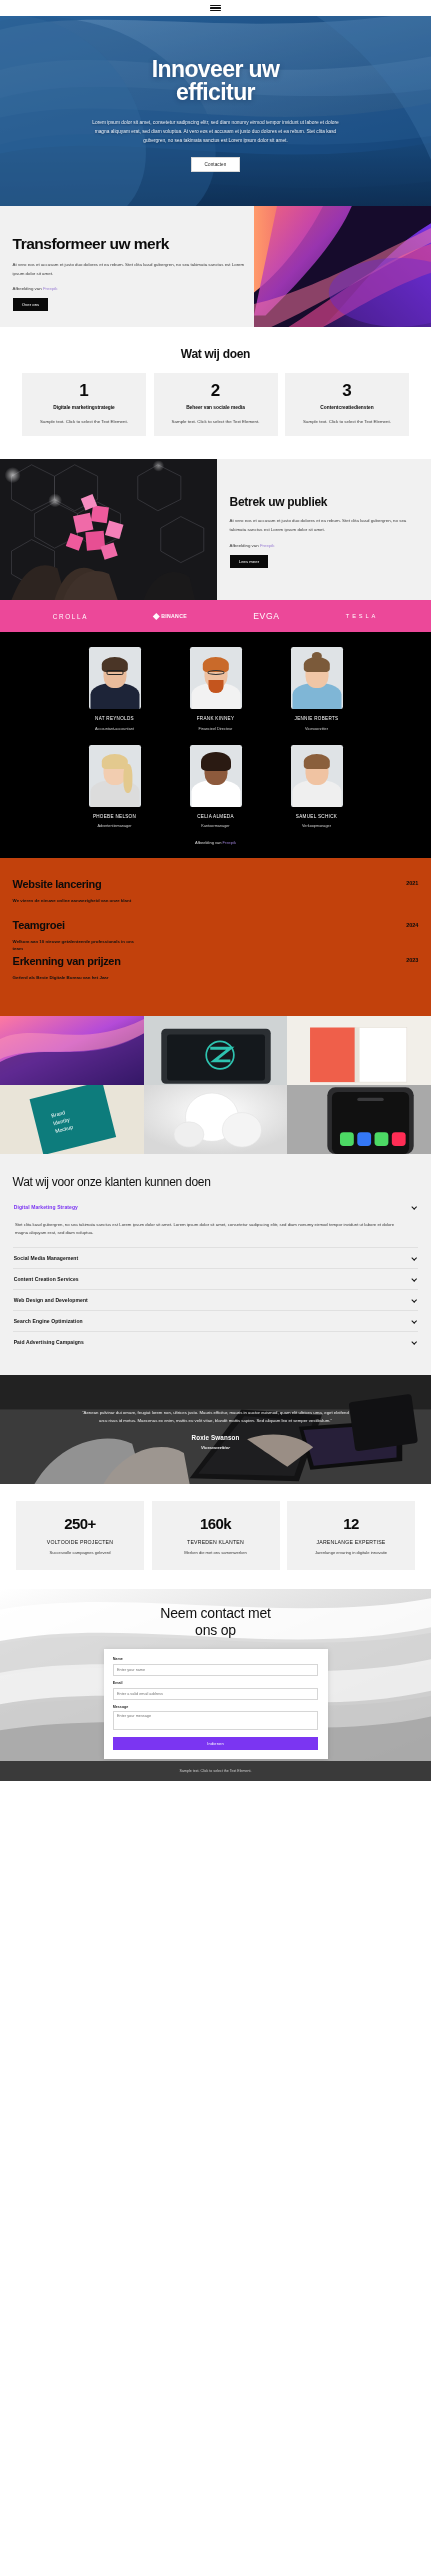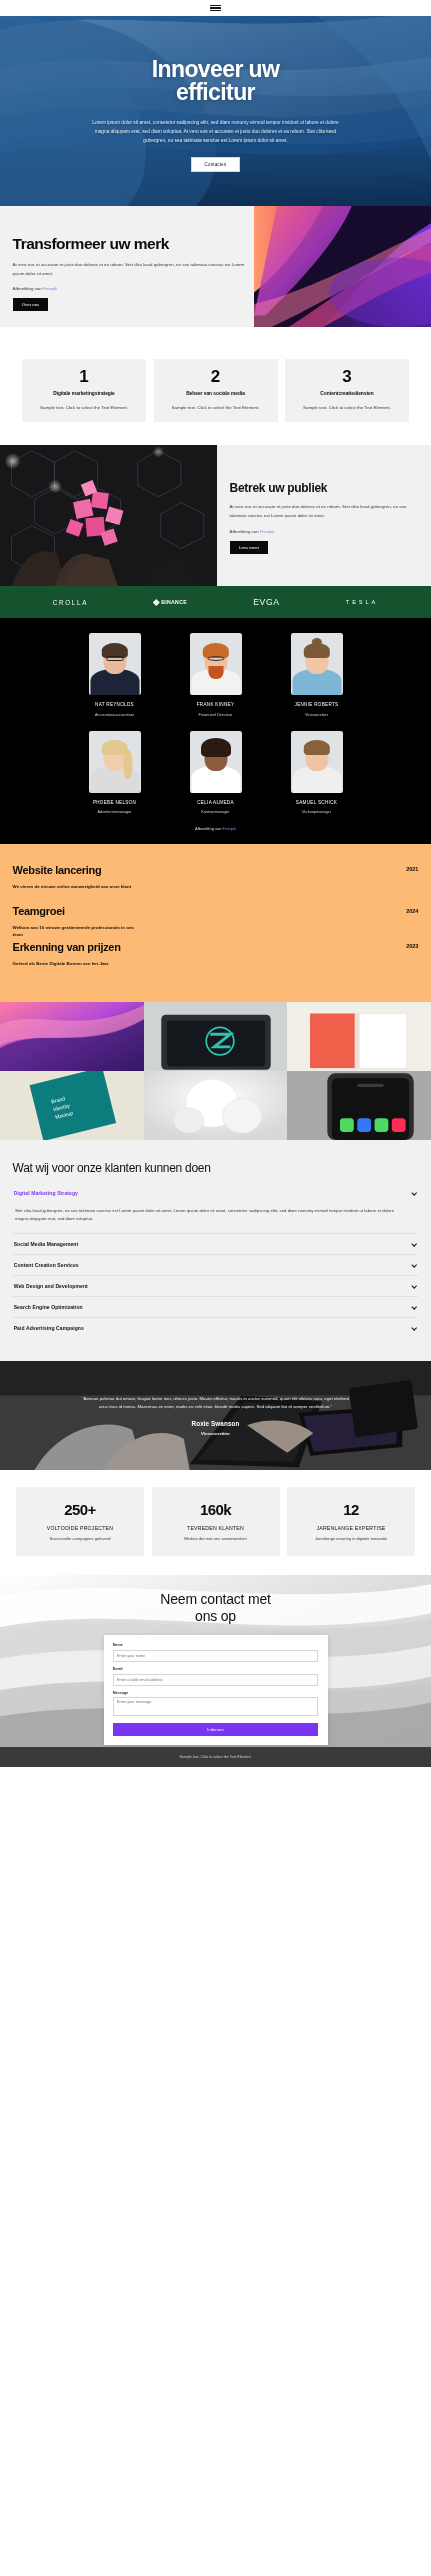--- a/index.html
+++ b/index.html
@@ -76,21 +76,21 @@
   .card .card-desc{ margin-top:6.3px; font-size:4.4px; line-height:1.8; color:#3a3a3a; }
 
   
   .audience{ display:flex; height:141px; background:#f1f1f1; }
   .audience-img{ width:217px; position:relative; overflow:hidden; background:#111; }
   .audience-text{ width:214px; padding:36px 14px 0 12.6px; }
   .audience-text h2{ font-size:12px; font-weight:600; letter-spacing:-0.3px; color:#111; }
 
   
   .logos{
-    height:32px; background:#14532d; display:flex; align-items:center;
+    height:32px; background:#ec4899; display:flex; align-items:center;
     justify-content:space-around; padding:0 19.5px;
   }
   .logo{ color:#fff; font-size:6.3px; letter-spacing:1.7px; font-weight:500; opacity:.98; display:flex; align-items:center; gap:2.3px;}
   .logo.binance{ font-size:5.2px; font-weight:700; letter-spacing:0.3px; }
   .logo.evga{ font-size:8.6px; letter-spacing:0.6px; font-weight:400;}
   .logo.tesla{ font-size:5.7px; letter-spacing:2.9px; }
   .diamond{ width:4.6px;height:4.6px;background:#fff;transform:rotate(45deg);display:inline-block;}
 
   
   .team{ background:#000; padding:15px 0 12.6px; }
@@ -105,21 +105,21 @@
   .team-credit{ text-align:center; color:#d9d9d9; font-size:4px; margin-top:12.6px; }
   .team-credit a{ color:#9b7fd4; text-decoration:none; }
 
   
   .face{ position:absolute; left:50%; transform:translateX(-50%); }
   .head{ width:23px; height:28px; border-radius:47% 47% 42% 42%; top:12.6px; }
   .hair{ width:26.4px; height:15px; border-radius:50% 50% 20% 20%; top:9.2px; }
   .torso{ width:49px; height:26.4px; border-radius:44% 44% 0 0; bottom:0; }
 
   
-  .timeline{ background:#fdba74; padding:19.5px 12.6px 19.5px; }
+  .timeline{ background:#c2410c; padding:19.5px 12.6px 19.5px; }
   .tl-item{ padding:0 0 15px; }
   .tl-head{ display:flex; justify-content:space-between; align-items:flex-start; }
   .tl-title{ font-size:11px; font-weight:800; letter-spacing:-0.3px; line-height:1.15; color:#0b0b0b; max-width:190px; }
   .tl-year{ font-size:5.5px; font-weight:700; color:#0b0b0b; padding-top:2.3px; }
   .tl-desc{ margin-top:7.5px; font-size:4.4px; line-height:1.5; font-weight:700; color:#111; max-width:126px; }
 
   
   .gallery{ display:grid; grid-template-columns:repeat(3,1fr); }
   .gcell{ height:69px; position:relative; overflow:hidden; }
 
@@ -272,20 +272,21 @@
         <path d="M40,0 L170,0 C140,70 70,140 20,190 L0,190 Z" fill="url(#tg1)" opacity=".85"></path>
         <path d="M120,210 C180,150 230,70 325,20 L325,210 Z" fill="url(#tg3)"></path>
         <path d="M60,210 C140,160 220,90 325,60 L325,110 C230,140 160,190 120,210 Z" fill="#e0478f" opacity=".65"></path>
         <path d="M0,170 C90,150 200,90 325,30 L325,55 C210,110 100,180 30,210 L0,210 Z" fill="#ff7aa2" opacity=".5"></path>
         <ellipse cx="250" cy="150" rx="120" ry="60" fill="#6b2bd0" opacity=".45"></ellipse>
       </svg>
     </div>
   </section>
 
   <section class="services">
+    <h2 class="section-title">Wat wij doen</h2>
     <div class="cards">
       <div class="card">
         <div class="num">1</div>
         <div class="card-title">Digitale marketingstrategie</div>
         <div class="card-desc">Sample text. Click to select the Text Element.</div>
       </div>
       <div class="card">
         <div class="num">2</div>
         <div class="card-title">Beheer van sociale media</div>
         <div class="card-desc">Sample text. Click to select the Text Element.</div>

